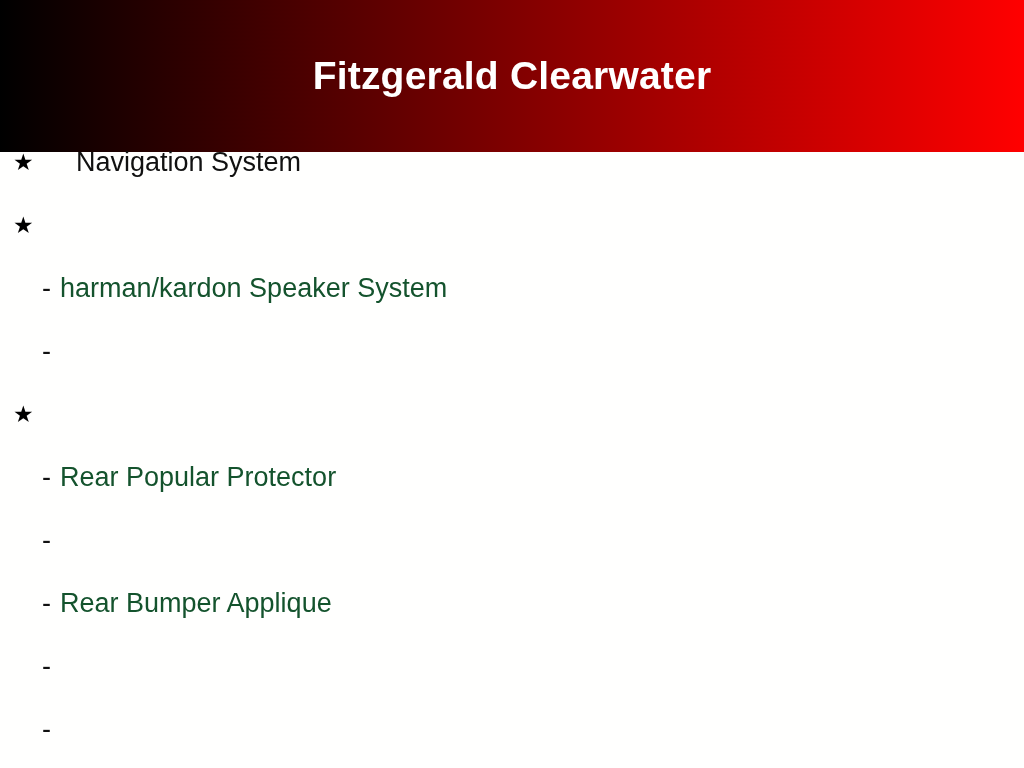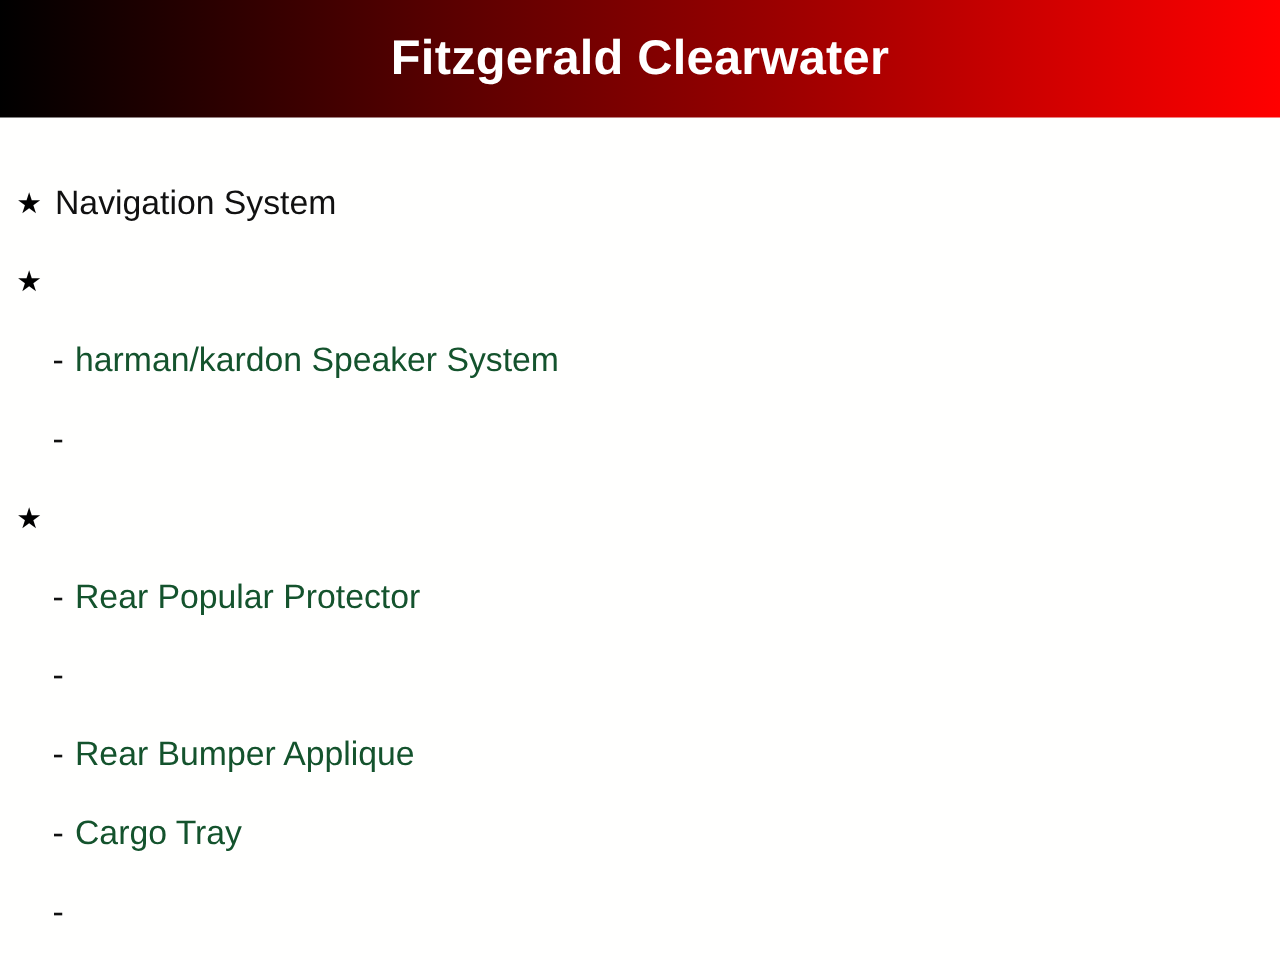--- a/index.html
+++ b/index.html
@@ -15,21 +15,21 @@
     overflow: hidden;
     position: relative;
   }
 
   
   #slide-header {
     position: absolute;
     left: 0;
     top: 0;
     width: 1024px;
-    height: 94px;
+    height: 152px;
     background: linear-gradient(to right, #000000 0%, #ff0000 100%);
     display: flex;
     align-items: center;
     justify-content: center;
     box-sizing: border-box;
   }
   #slide-title {
     color: #ffffff;
     font-size: 39px;
     font-weight: bold;
@@ -77,20 +77,21 @@
     color: #111111;
   }
   .bullet-text {
     font-size: 27px;
     line-height: 1;
     color: #14532d;
     white-space: nowrap;
   }
   .level-1 .bullet-text {
     color: #111111;
+    margin-left: 32px;
   }
 </style>
 </head>
 <body style="background: rgb(255, 255, 254);">
 
 <div id="slide-header" style="background: linear-gradient(to right, rgb(0, 0, 0) 0%, rgb(255, 0, 0) 100%);">
   <div id="slide-title" style="color: rgb(255, 255, 255);">Fitzgerald Clearwater</div>
 </div>
 
 <div id="slide-body">
@@ -117,18 +118,17 @@
     </div>
     <div class="bullet-row level-2">
       <span class="dash-marker">-</span>
     </div>
     <div class="bullet-row level-2">
       <span class="dash-marker">-</span>
       <span class="bullet-text">Rear Bumper Applique</span>
     </div>
     <div class="bullet-row level-2">
       <span class="dash-marker">-</span>
-      <span class="bullet-text">Cargo Tray</span>
     </div>
     <div class="bullet-row level-2">
       <span class="dash-marker">-</span>
     </div>
   </div>
 
 </body></html>

